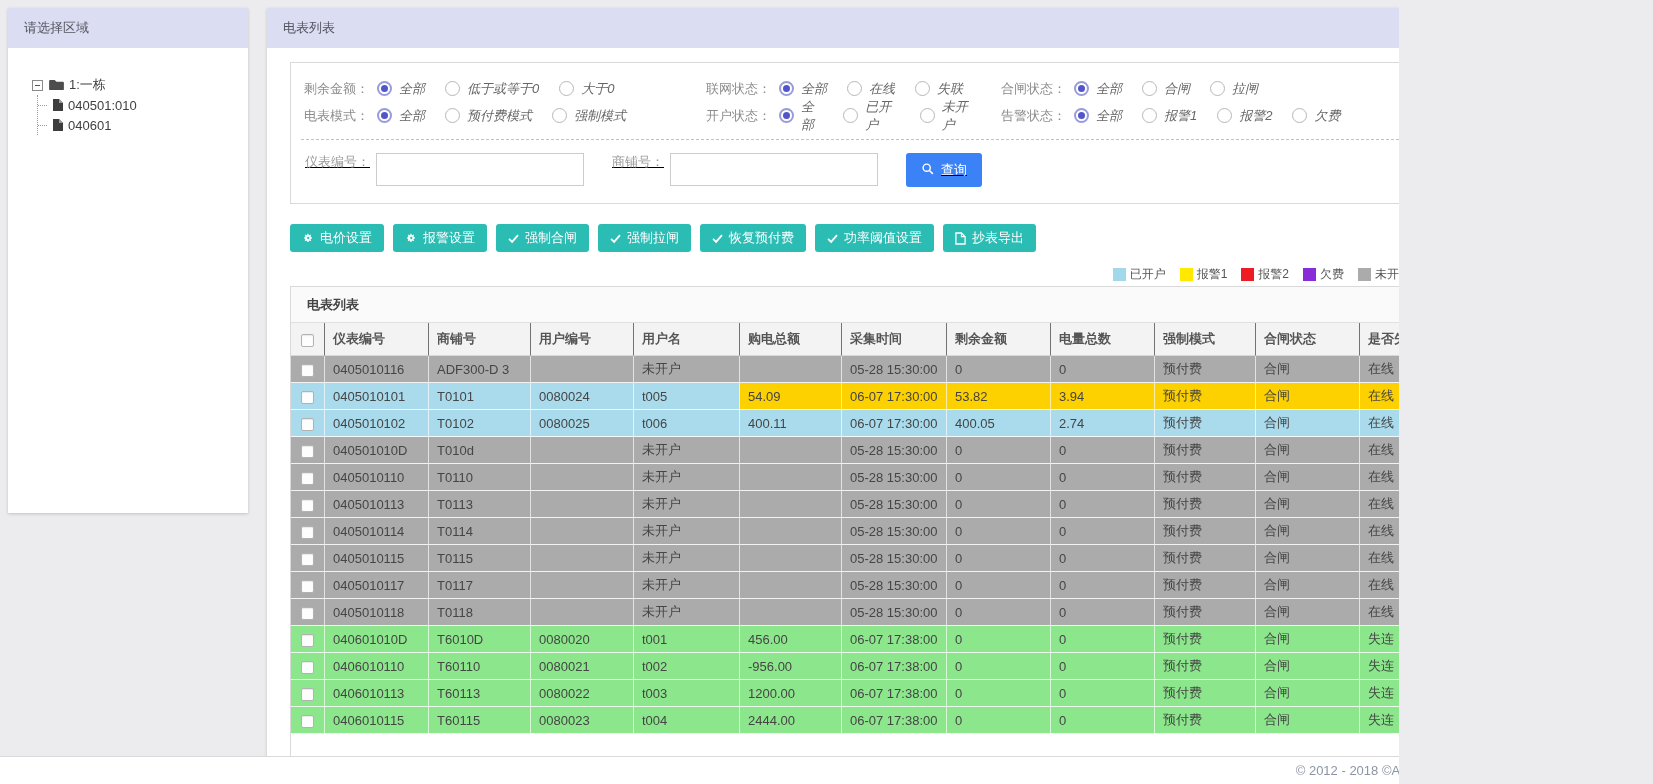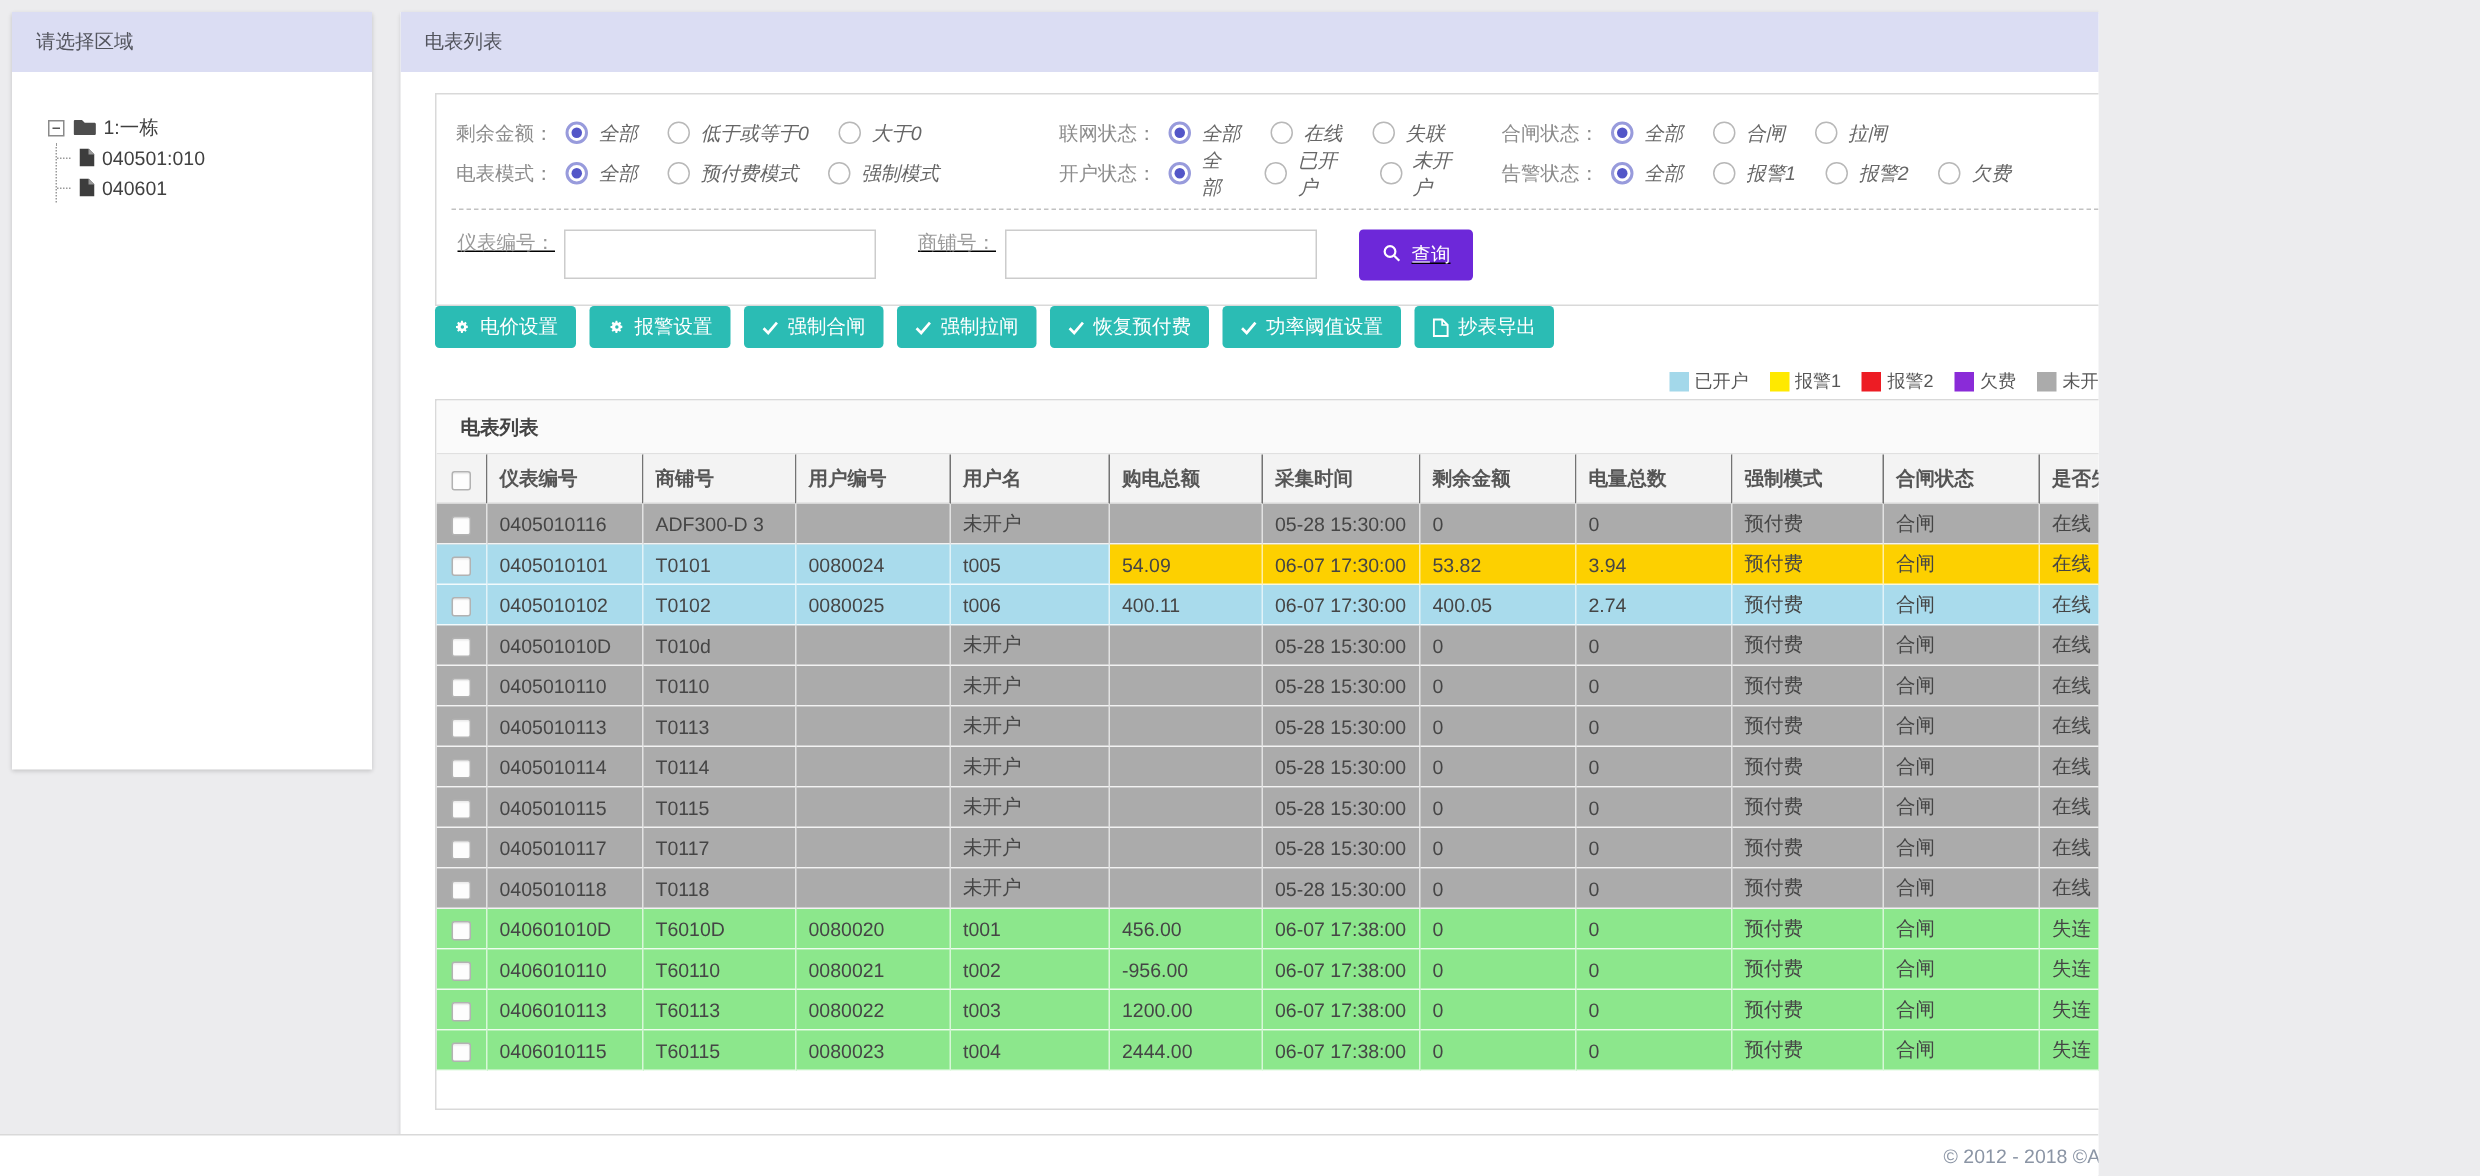--- a/index.html
+++ b/index.html
@@ -37,26 +37,26 @@
            display:inline-flex; align-items:center; justify-content:center; flex:0 0 auto; }
   .radio.sel { border:2px solid #989bdc; }
   .radio.sel .dot { width:7px; height:7px; border-radius:50%; background:#5356c8; }
   .olabel { margin-left:7px; color:#666;font-style:italic; }
   .dashed { border-top:1px dashed #c2c2c2; margin:10px 10px 13px 10px; }
   .srow { display:flex; align-items:flex-start; padding-left:14px; height:36px; font-size:13px;text-decoration:underline; }
   .slabel { color:#9a9a9a; }
   .sinput { width:208px; height:33px; border:1px solid #ccc; margin-left:6px; font-size:13px; padding:0 6px;
             font-family:"Liberation Sans","DejaVu Sans",sans-serif; }
   .slabel2 { margin-left:28px; }
-  .qbtn { margin-left:28px; height:34px; background:#6d28d9; color:#fff; border:none; border-radius:3px;
+  .qbtn { margin-left:28px; height:34px; background:#3b82f6; color:#fff; border:none; border-radius:3px;
           padding:0 15px; font-size:13px; display:inline-flex; align-items:center; gap:7px; cursor:pointer;
           font-family:"Liberation Sans","DejaVu Sans",sans-serif; }
 
   
-  .actions { display:flex; gap:9px; }
+  .actions { margin-top:20px; display:flex; gap:9px; }
   .abtn { background:#2bbcb4; color:#fff; border:none; border-radius:3px; height:28px; padding:0 12px;
           font-size:13px; display:inline-flex; align-items:center; gap:6px; cursor:pointer;
           font-family:"Liberation Sans","DejaVu Sans",sans-serif; }
   .abtn .ic { display:inline-flex; }
 
   
   .legend { margin-top:14px; width:1255px; display:flex; justify-content:flex-end; align-items:center;
             gap:14px; font-size:12px; color:#555; }
   .lg-item { display:flex; align-items:center; gap:4px; }
   .swatch { width:13px; height:13px; display:inline-block; }

